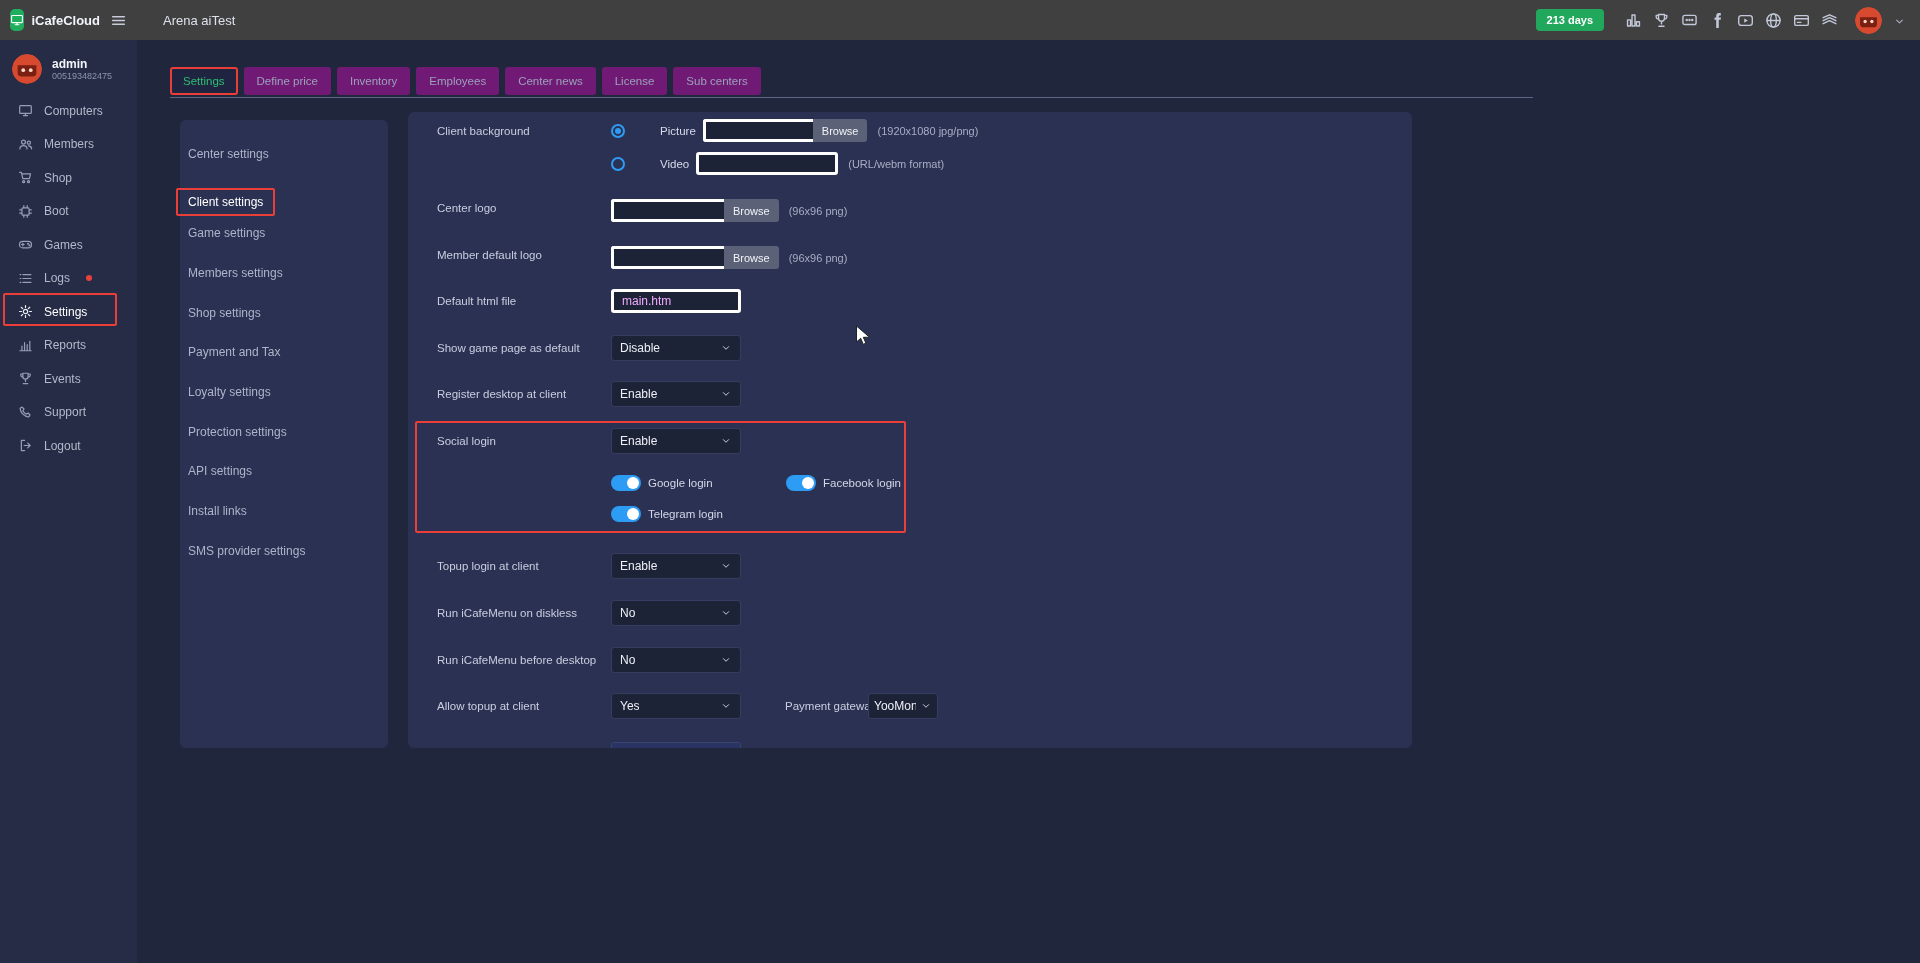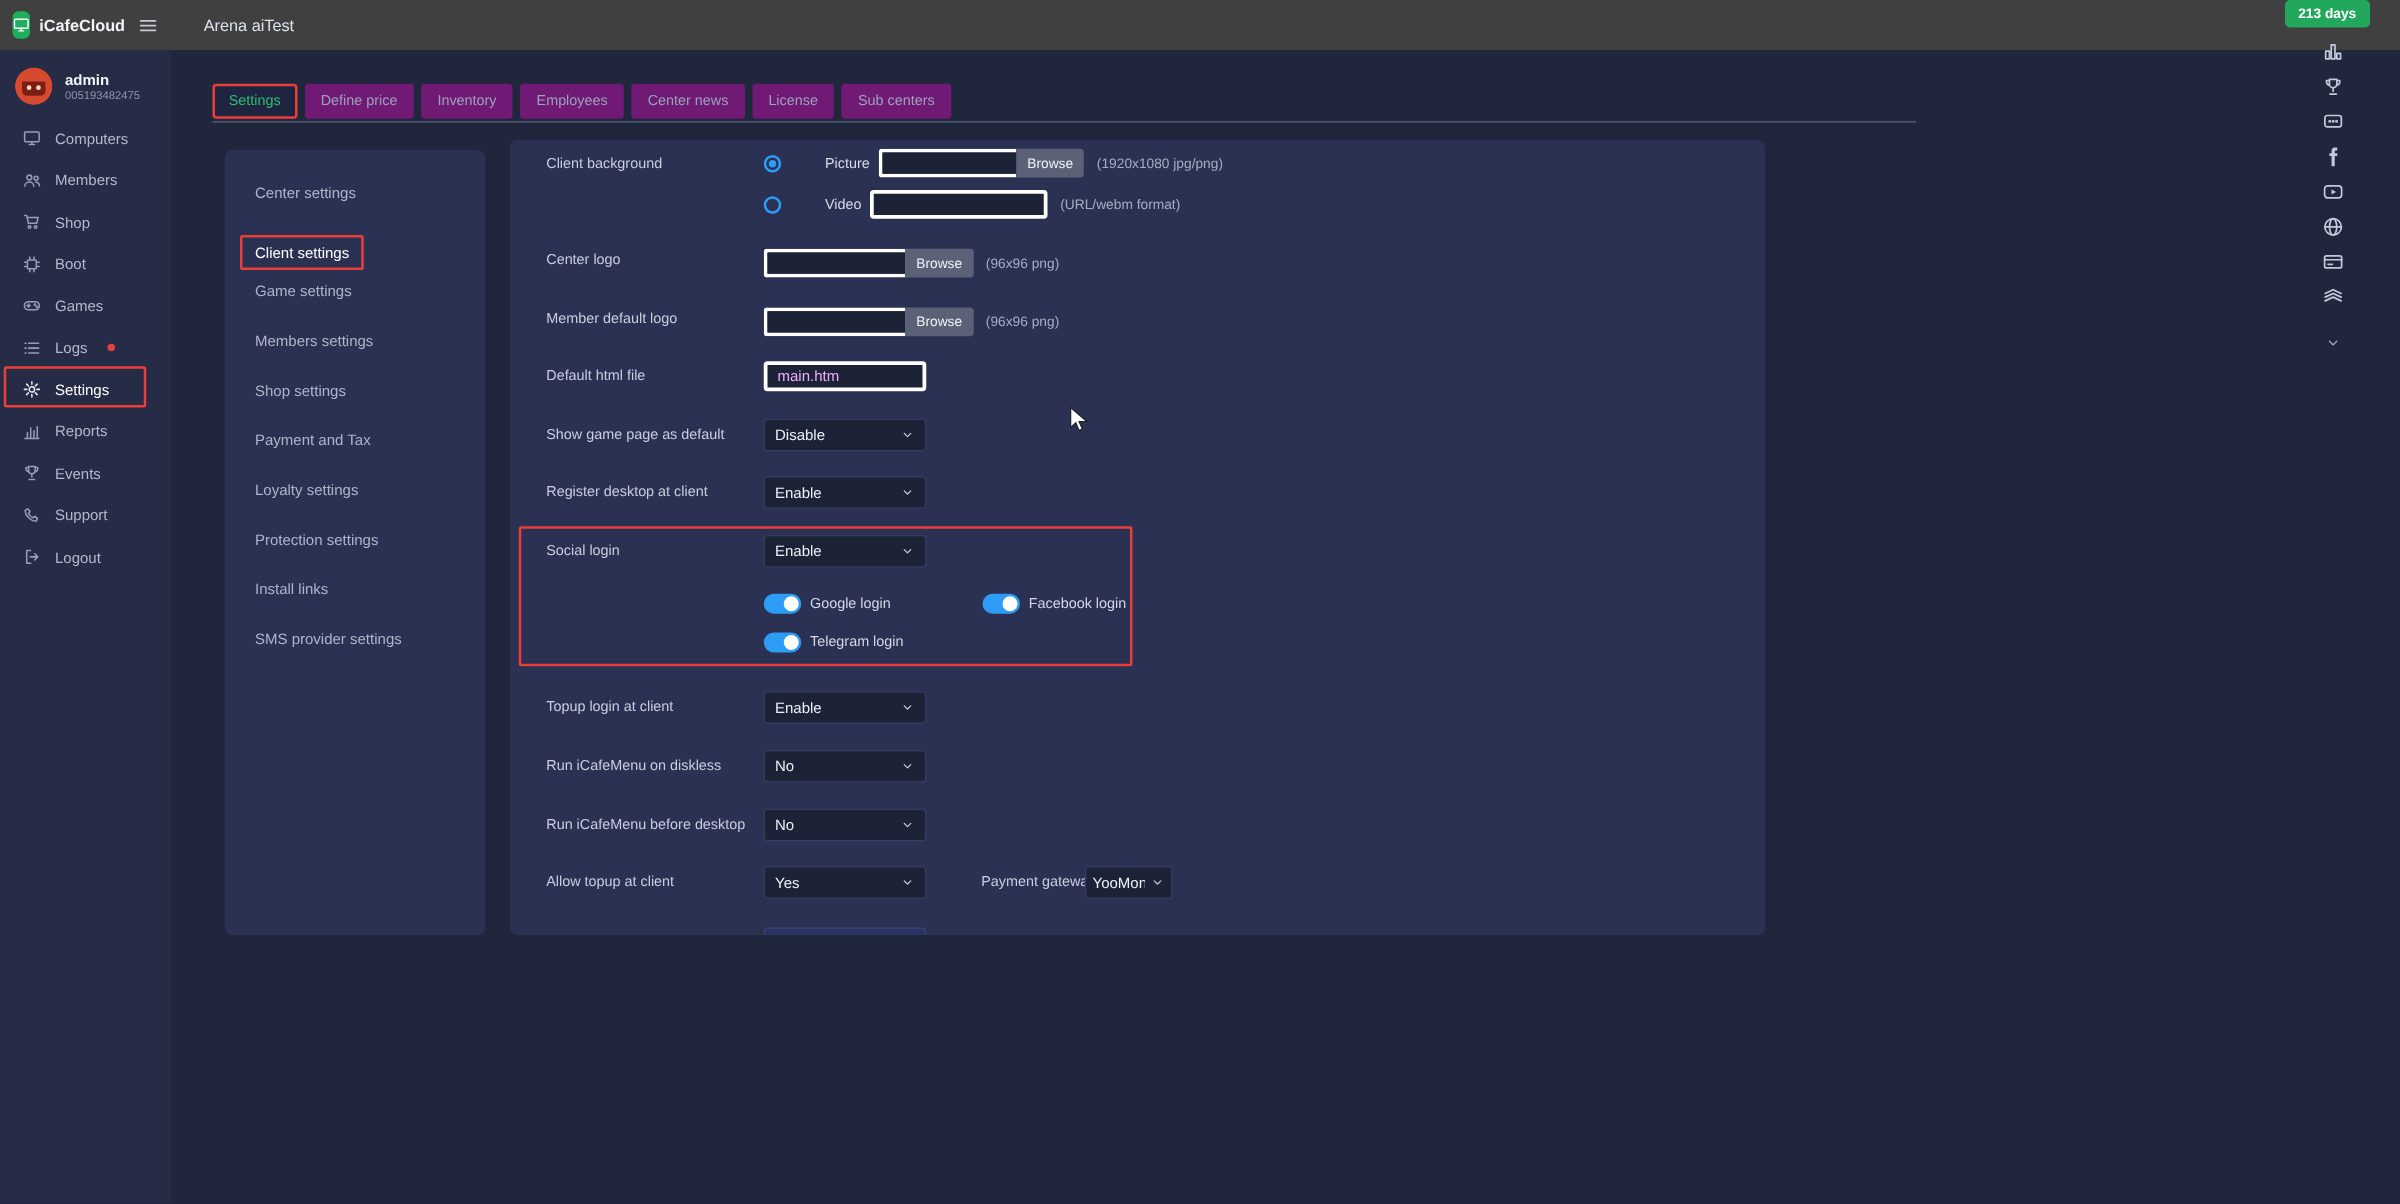--- a/index.html
+++ b/index.html
@@ -15,21 +15,21 @@
     position:absolute; top:0; left:0; right:0; height:40px;
     background:#404040; display:flex; align-items:center; z-index:5;
   }
   .logo { display:flex; align-items:center; gap:7px; padding-left:10px; width:100px; }
   .logo-badge { width:22px; height:22px; border-radius:5px; background:#1fae5e; display:flex; align-items:center; justify-content:center; }
   .logo-badge .licon { width:14px; height:14px; color:#fff; display:block; }
   .logo-text { font-size:13px; font-weight:bold; color:#f2f4f9; }
   .icon-btn { width:17px; height:17px; color:#c7ccdd; display:inline-block; cursor:pointer; }
   .hamburger { margin-left:10px; }
   .page-title { font-size:13px; color:#dde1ec; margin-left:36px; }
-  .top-right { position:absolute; right:14px; top:0; height:40px; display:flex; align-items:center; gap:11px;flex-direction:column; }
+  .top-right { position:absolute; right:14px; top:0; height:40px; display:flex; align-items:center; gap:11px; }
   .days-badge {
     background:#22a85c; color:#fff; font-size:11px; font-weight:bold;
     border-radius:4px; padding:5px 11px; margin-right:10px; cursor:pointer;
   }
   .tb-icon { width:17px; height:17px; color:#c3c9da; display:inline-block; cursor:pointer; }
   .avatar { width:27px; height:27px; border-radius:50%; overflow:hidden; display:block; cursor:pointer; margin-left:6px; }
   .avatar svg { display:block; width:100%; height:100%; }
   .chev-small { width:13px; height:13px; color:#aab0c4; }
 
   
@@ -52,21 +52,21 @@
   .annot-settings { left:3px; top:253px; width:114px; height:33px; }
 
   
   .main { position:absolute; left:137px; top:40px; right:0; bottom:0; background:#20263c; }
 
   .tabs-wrap { position:absolute; left:33px; top:27px; width:1363px; display:flex; gap:6px; padding-bottom:2px; border-bottom:1px solid #5d6482; }
   .tab { font-size:11.5px; color:#9ba2ba; background:#701a75; padding:8px 13px; border-radius:3px; cursor:pointer; white-space:nowrap; }
   .tab.active { color:#2ebd72; background:#1f2540; border:2px solid #ea3e38; padding:6px 11px; }
 
   .nav-card { position:absolute; left:43px; top:80px; width:208px; height:628px; background:#2b3153; border-radius:6px; padding-top:14px; }
-  .nav-item { height:39.7px; display:flex; align-items:center; padding-left:24px; font-size:12px; color:#aeb4c9; cursor:pointer; }
+  .nav-item { height:39.7px; display:flex; align-items:center; padding-left:8px; font-size:12px; color:#aeb4c9; cursor:pointer; }
   .nav-item.active { color:#ffffff; }
   .annot-wrap { border:2px solid #ea3e38; border-radius:2px; padding:5px 10px; margin-left:-12px;margin-top:17px; }
 
   .form-card { position:absolute; left:271px; top:72px; width:1004px; height:636px; background:#2b3153; border-radius:6px; overflow:hidden; }
   .flabel { position:absolute; font-size:11.5px; color:#c9cedf; white-space:nowrap; }
   .hrow { position:absolute; display:flex; align-items:center; gap:7px; }
   .input {
     background:#1d2337; border:3px solid #ffffff; color:#f0abfc;
     font-family:"Liberation Sans", sans-serif; font-size:12px;
     padding:0 8px; height:23px; border-radius:3px; outline:none;
@@ -294,20 +294,23 @@
       <div class="nav-item">
           <span>Payment and Tax</span>
         </div>
       <div class="nav-item">
           <span>Loyalty settings</span>
         </div>
       <div class="nav-item">
           <span>Protection settings</span>
         </div>
       <div class="nav-item">
+          <span>API settings</span>
+        </div>
+      <div class="nav-item">
           <span>Install links</span>
         </div>
       <div class="nav-item">
           <span>SMS provider settings</span>
         </div>
     </section>
 
     <section class="form-card">
 
       <span class="flabel" style="left:29px;top:13px">Client background</span>

